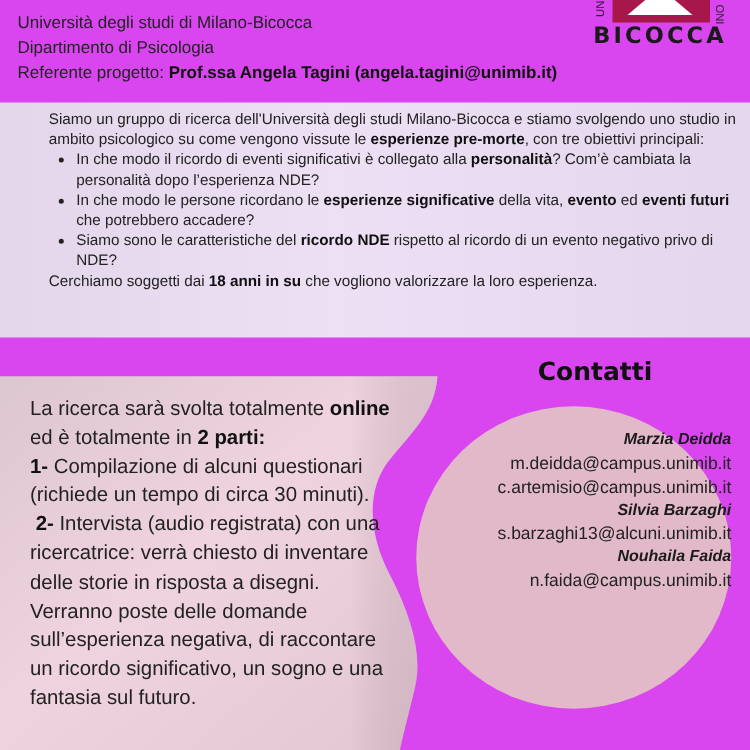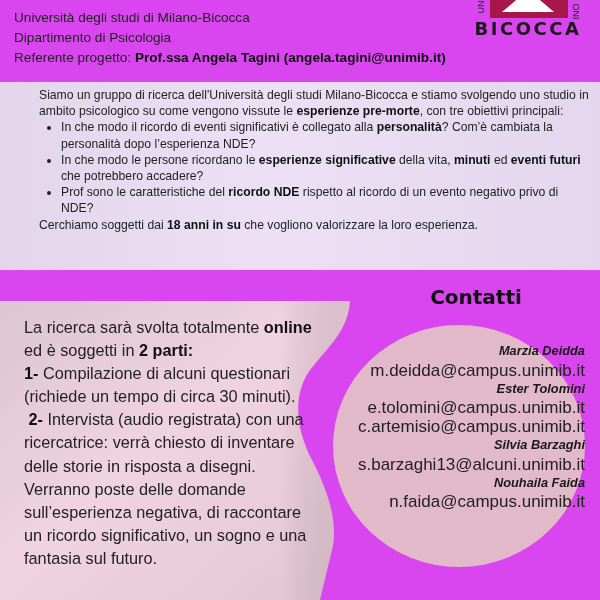--- a/index.html
+++ b/index.html
@@ -167,21 +167,21 @@
   .contact-name {
     font-family: "Liberation Sans", sans-serif;
     font-weight: bold;
     font-style: italic;
     font-size: 12.8px;
     line-height: 18.6px;
     color: #1a1a1a;
   }
   .contact-email {
     font-family: "Liberation Sans", sans-serif;
-    font-size: 17px;
+    font-size: 14px;
     line-height: 19px;
     color: #222;
   }
 </style>
 </head>
 <body>
 
 <div class="page">
 
   <div class="header">
@@ -194,22 +194,22 @@
     <div class="logo-mark"></div>
     <div class="logo-side left">UNI</div>
     <div class="logo-side right">ONI</div>
     <div class="logo-word">BICOCCA</div>
   </div>
 
   <div class="intro">
     <p><span>Siamo un gruppo di ricerca dell'Università degli studi Milano-Bicocca e stiamo svolgendo uno studio in ambito psicologico su come vengono vissute le </span><b>esperienze pre-morte</b><span>, con tre obiettivi principali:</span></p>
     <ul>
       <li><span>In che modo il ricordo di eventi significativi è collegato alla </span><b>personalità</b><span>? Com’è cambiata la personalità dopo l’esperienza NDE?</span></li>
-      <li><span>In che modo le persone ricordano le </span><b>esperienze significative</b><span> della vita, </span><b>minuti</b><span> ed </span><b>eventi futuri</b><span> che potrebbero accadere?</span></li>
-      <li><span>Prof sono le caratteristiche del </span><b>ricordo NDE</b><span> rispetto al ricordo di un evento negativo privo di NDE?</span></li>
+      <li><span>In che modo le persone ricordano le </span><b>esperienze significative</b><span> della vita, </span><b>evento</b><span> ed </span><b>eventi futuri</b><span> che potrebbero accadere?</span></li>
+      <li><span>Siamo sono le caratteristiche del </span><b>ricordo NDE</b><span> rispetto al ricordo di un evento negativo privo di NDE?</span></li>
     </ul>
     <p><span>Cerchiamo soggetti dai </span><b>18 anni in su</b><span> che vogliono valorizzare la loro esperienza.</span></p>
   </div>
 
   <div class="blob">
     <svg width="360" height="300" viewBox="0 0 360 300">
       <defs>
         <linearGradient id="blobGrad" x1="0" y1="0" x2="1" y2="1">
           <stop offset="0%" stop-color="#dcc6d0"></stop>
           <stop offset="45%" stop-color="#efd3df"></stop>
@@ -219,37 +219,33 @@
           <stop offset="80%" stop-color="#000" stop-opacity="0"></stop>
           <stop offset="100%" stop-color="#8a7080" stop-opacity="0.18"></stop>
         </linearGradient>
       </defs>
       <path d="M0,1 L350,1 C348,30 330,45 310,70 C292,95 296,130 312,160 C330,195 338,225 332,250 C326,275 322,290 320,300 L0,300 Z" fill="url(#blobGrad)"></path>
       <path d="M0,1 L350,1 C348,30 330,45 310,70 C292,95 296,130 312,160 C330,195 338,225 332,250 C326,275 322,290 320,300 L0,300 Z" fill="url(#blobEdge)"></path>
     </svg>
   </div>
 
   <div class="blob-text">
-    <p><span>La ricerca sarà svolta totalmente </span><b>online</b><span> ed è soggetti in </span><b>2 parti:</b></p>
+    <p><span>La ricerca sarà svolta totalmente </span><b>online</b><span> ed è totalmente in </span><b>2 parti:</b></p>
     <p><b>1-</b><span> Compilazione di alcuni questionari (richiede un tempo di circa 30 minuti).</span></p>
     <p><b style="white-space:pre"> 2-</b><span> Intervista (audio registrata) con una ricercatrice: verrà chiesto di inventare delle storie in risposta a disegni. Verranno poste delle domande sull’esperienza negativa, di raccontare un ricordo significativo, un sogno e una fantasia sul futuro.</span></p>
   </div>
 
   <div class="contacts-title">Contatti</div>
   <div class="contacts-circle"></div>
   <div class="contacts-list">
     <div class="contact">
       <div class="contact-name">Marzia Deidda</div>
       <div class="contact-email">m.deidda@campus.unimib.it</div>
     </div>
     <div class="contact">
-      <div class="contact-name">Ester Tolomini</div>
-      <div class="contact-email">e.tolomini@campus.unimib.it</div>
-    </div>
-    <div class="contact">
       <div class="contact-email">c.artemisio@campus.unimib.it</div>
     </div>
     <div class="contact">
       <div class="contact-name">Silvia Barzaghi</div>
       <div class="contact-email">s.barzaghi13@alcuni.unimib.it</div>
     </div>
     <div class="contact">
       <div class="contact-name">Nouhaila Faida</div>
       <div class="contact-email">n.faida@campus.unimib.it</div>
     </div>

